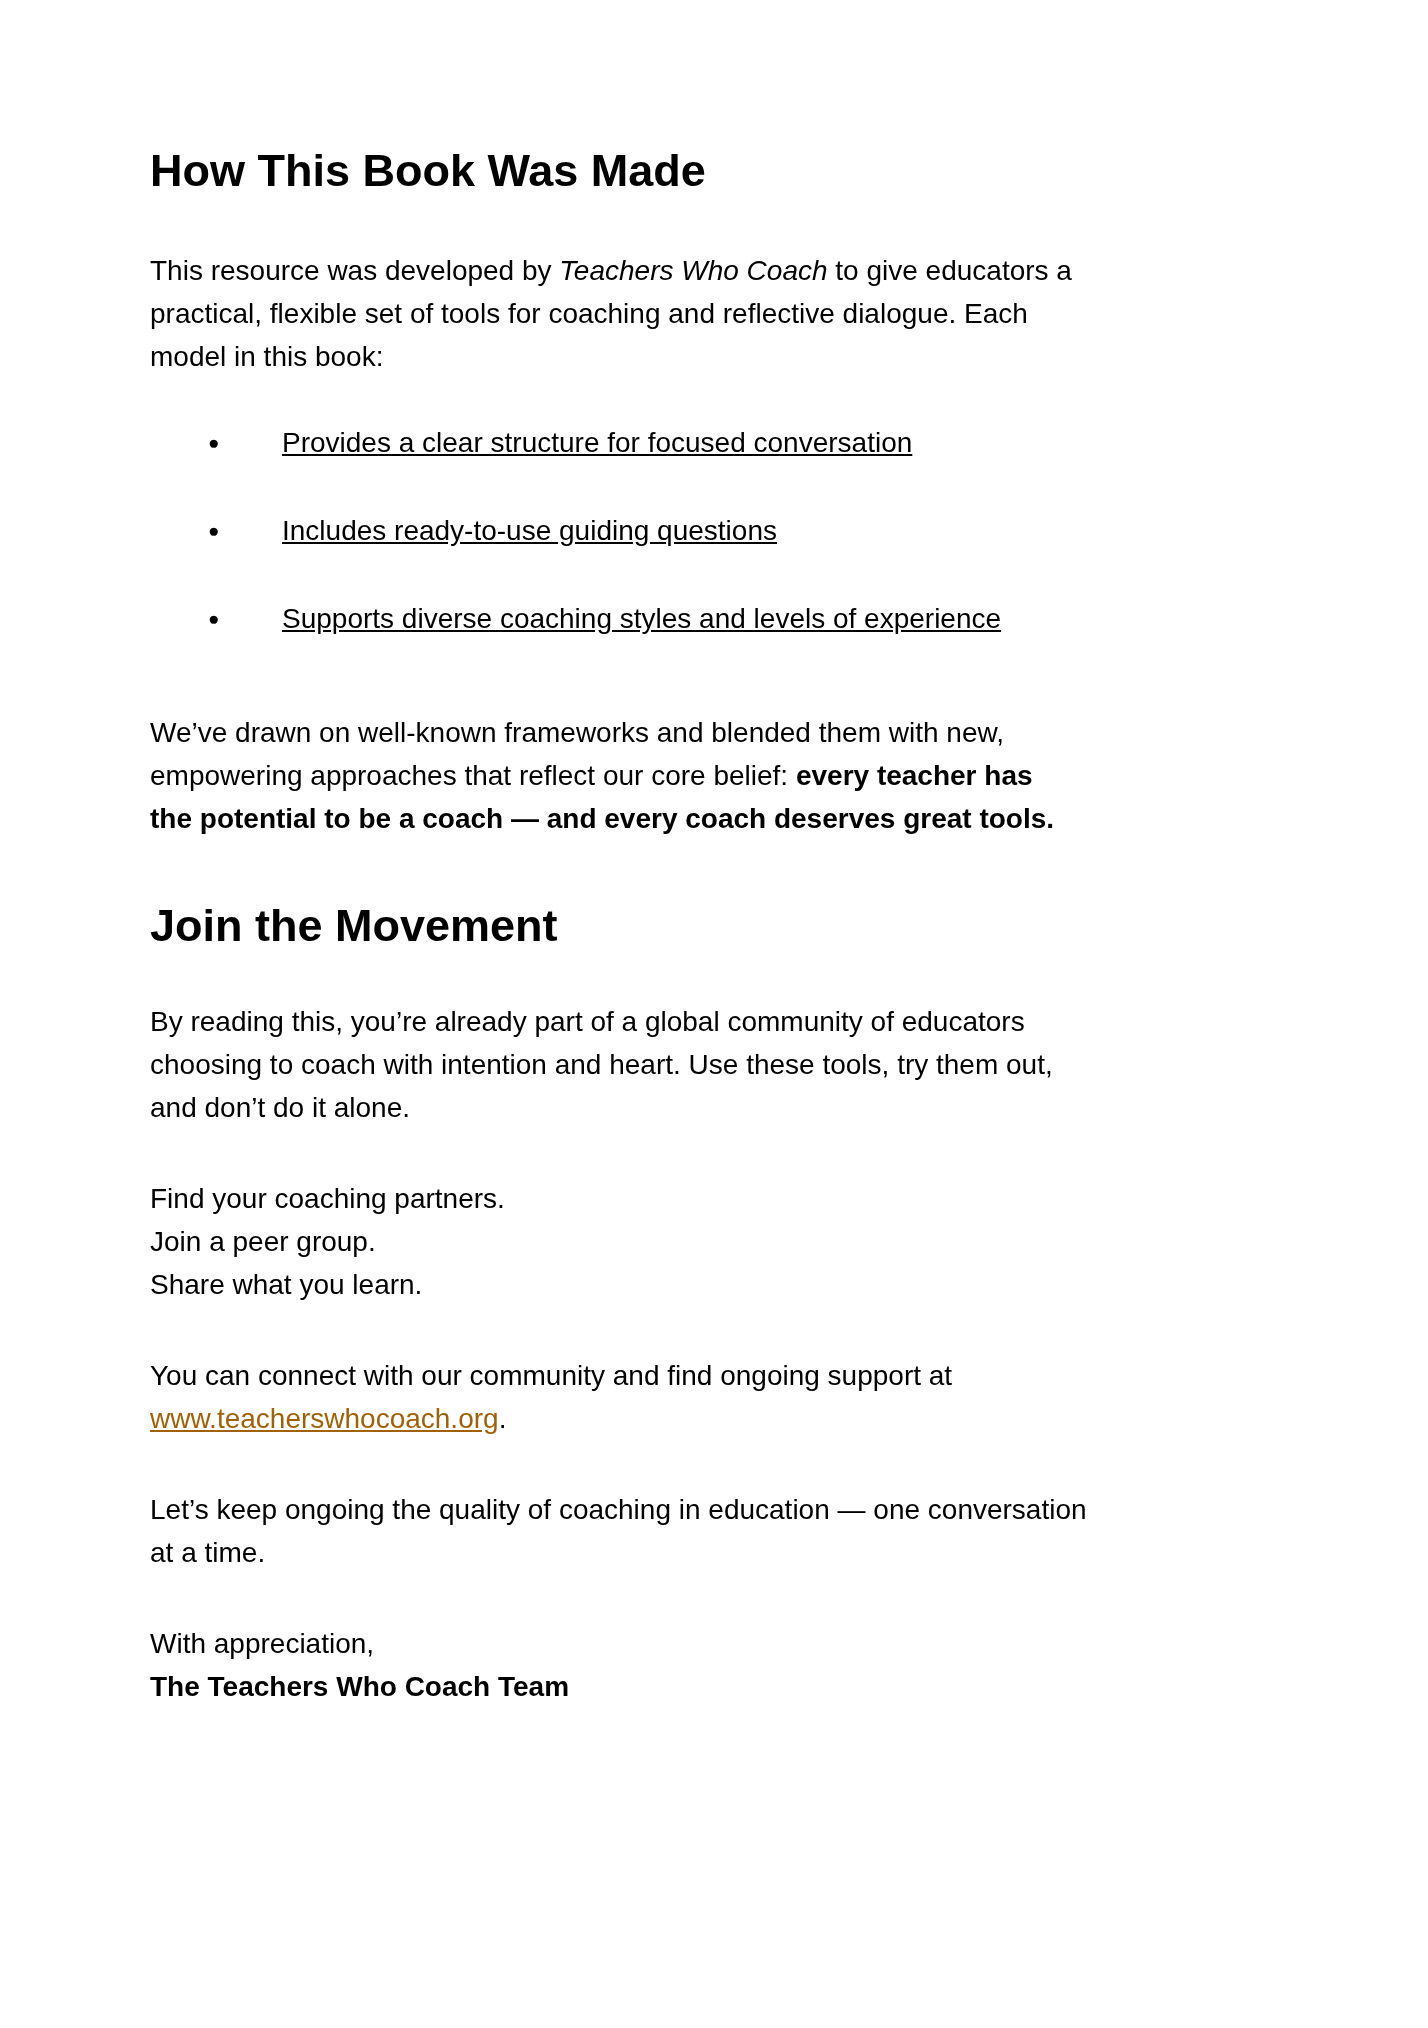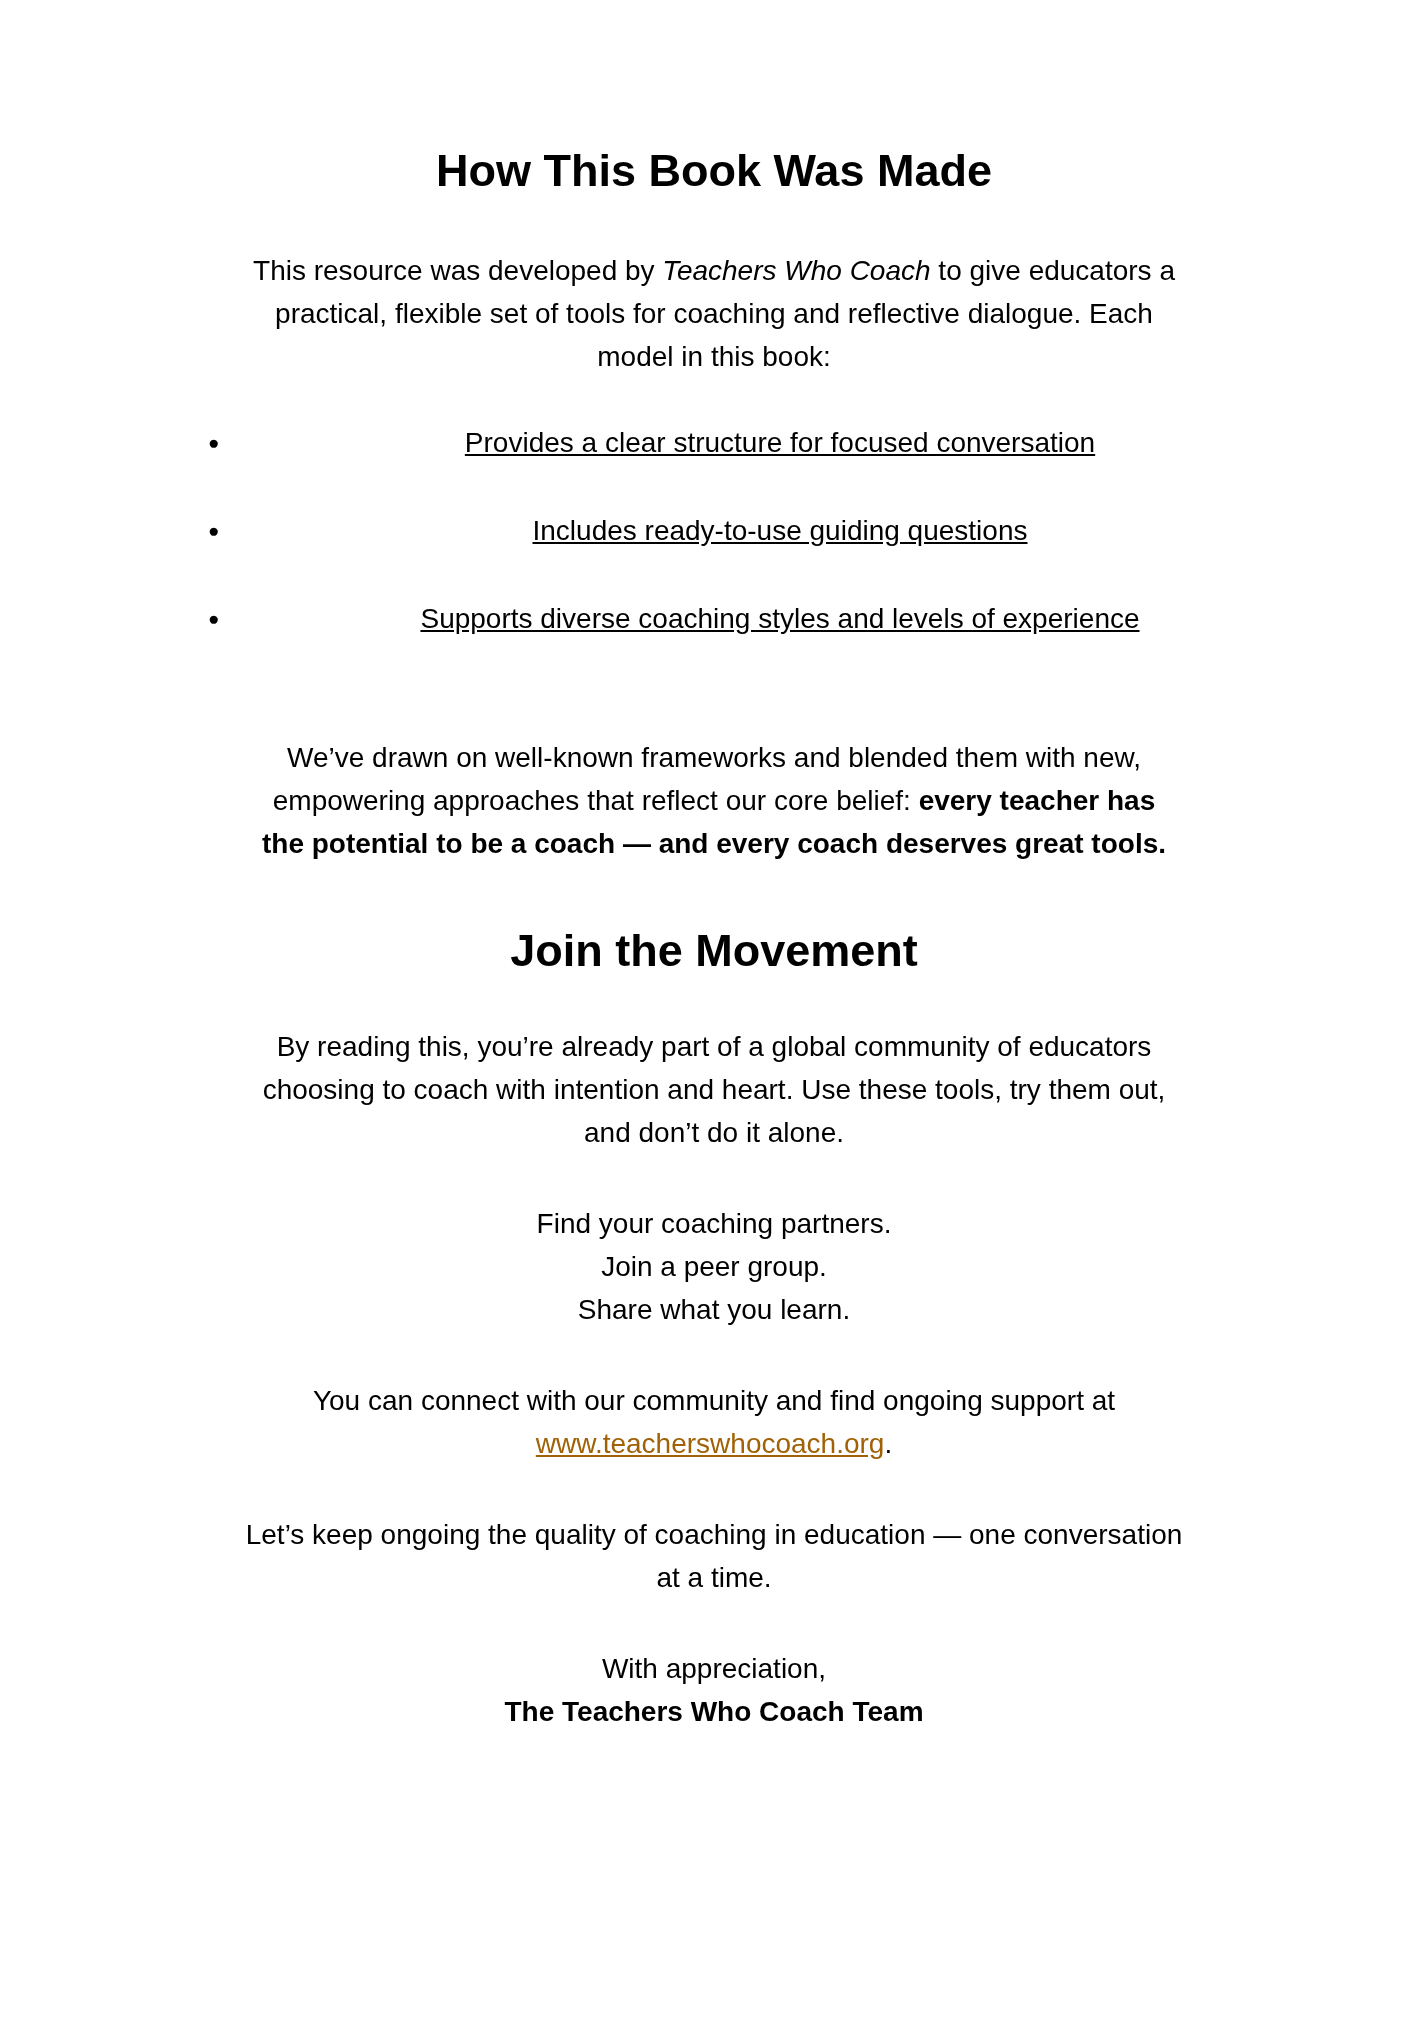--- a/index.html
+++ b/index.html
@@ -15,36 +15,35 @@
     color: #000000;
     font-family: "Liberation Sans", "DejaVu Sans", sans-serif;
     font-size: 28px;
     line-height: 43px;
     overflow: hidden;
     box-sizing: border-box;
   }
   .content {
     padding: 145px 150px 0 150px;
     box-sizing: border-box;
-    text-align: center;
   }
   h1, h2 {
     font-size: 45px;
     line-height: 52px;
     font-weight: bold;
     margin: 0;
     letter-spacing: 0;
   }
   h2 { margin-top: 60px; }
   p {
     margin: 48px 0 0 0;
     white-space: pre-line;
   }
   p.intro { margin-top: 52px; }
-  p.after-list { margin-top: 96px; }
+  p.after-list { margin-top: 71px; }
   ul.doc-list {
     list-style: none;
     margin: 43px 0 0 0;
     padding: 0;
   }
   ul.doc-list li {
     position: relative;
     padding-left: 132px;
     line-height: 43px;
     text-decoration: underline;

